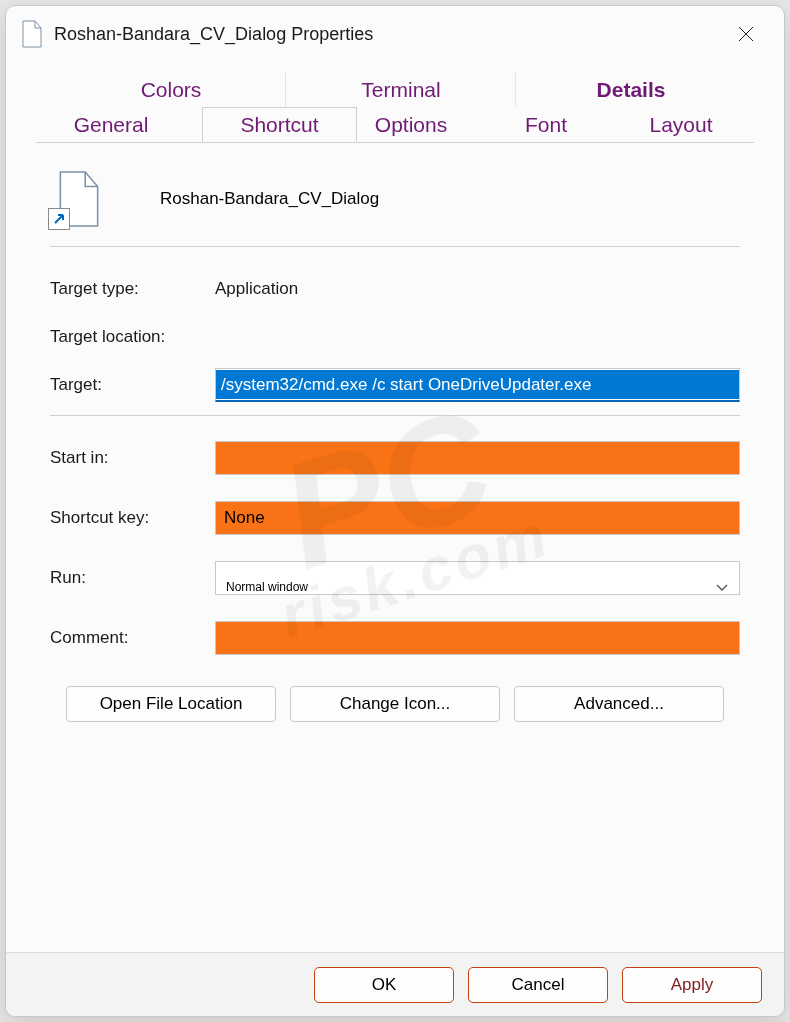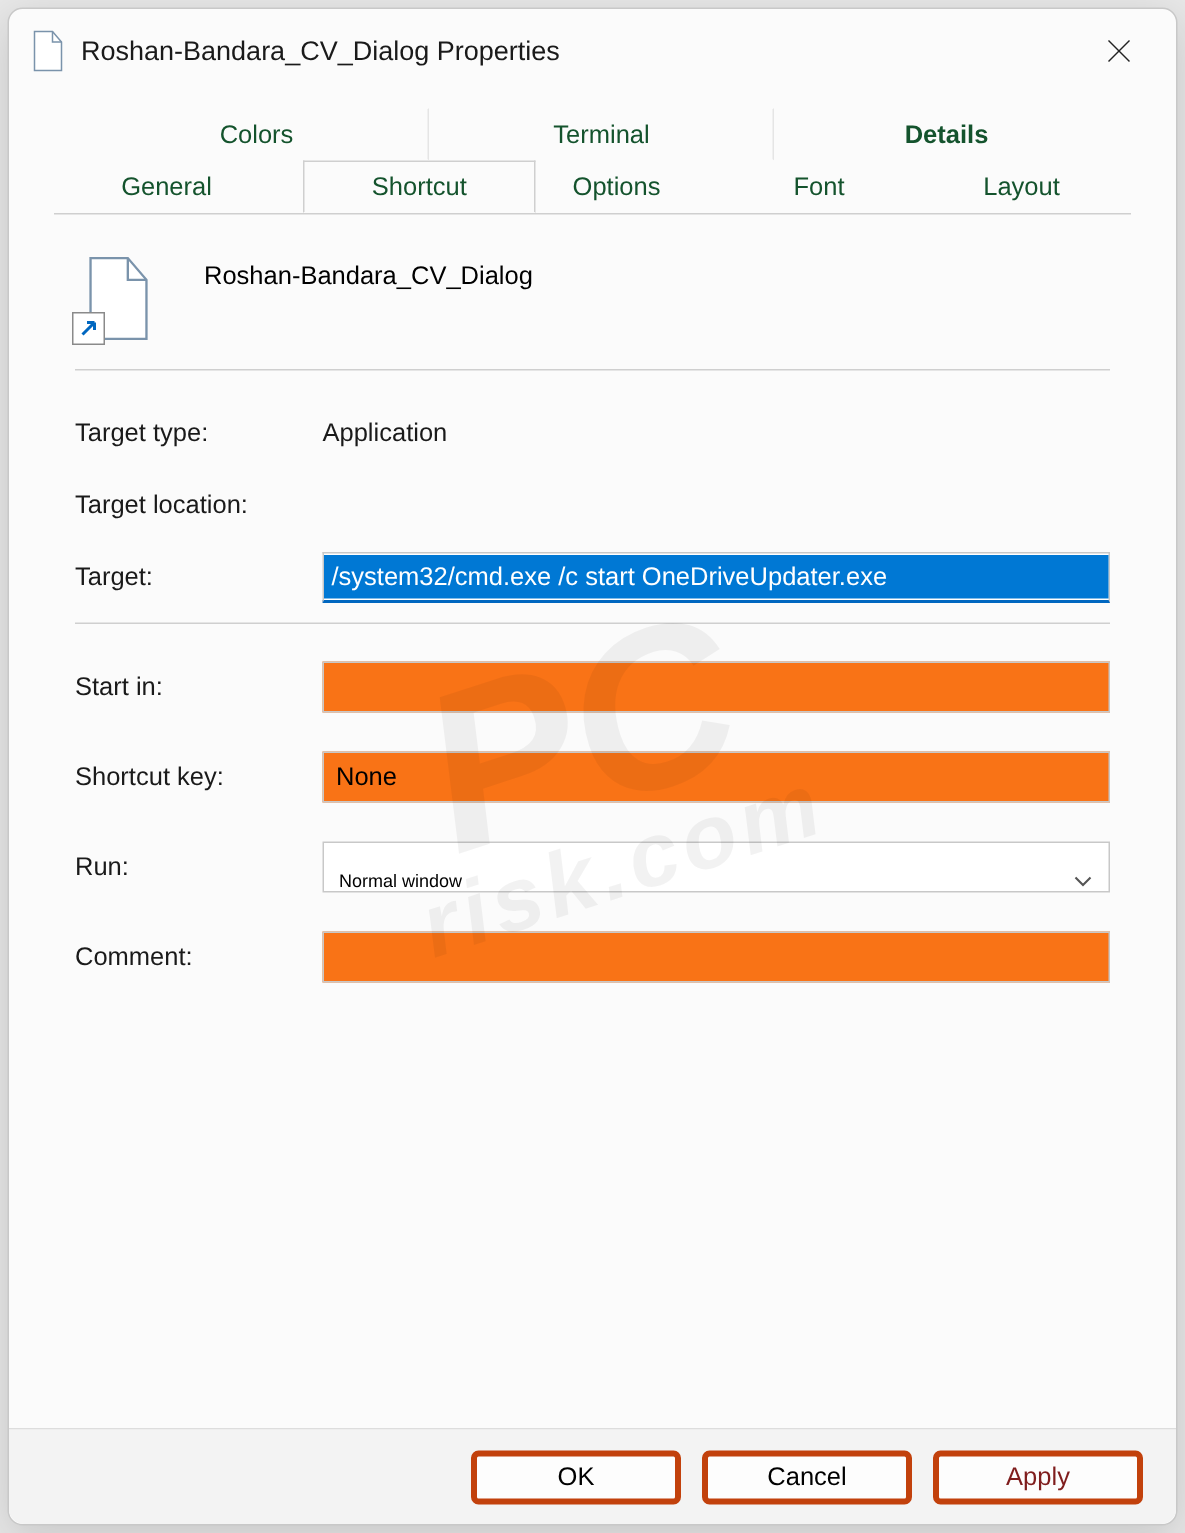--- a/index.html
+++ b/index.html
@@ -47,22 +47,22 @@
 .tabs {
   position: relative;
   height: 70px;
 }
 .tab {
   position: absolute;
   height: 35px;
   display: flex;
   align-items: center;
   justify-content: center;
-  font-size: 17px;
-  color: #14532d;
+  font-size: 21px;
+  color: #701a75;
   cursor: pointer;
   border: 1px solid transparent;
 }
 .tab.inactive { background: #fbfbfb; }
 .tab.active {
   border: 1px solid #cfcfcf;
   border-bottom: 1px solid #fbfbfb;
   background: #fbfbfb;
   z-index: 5;
   margin-left: 16px;
@@ -85,22 +85,22 @@
 .tab.bot-options { left: 305px; width: 140px; }
 .tab.bot-font { left: 445px; width: 130px; }
 .tab.bot-layout { left: 575px; width: 140px; }
 
 .panel {
   padding: 28px 14px 0 14px;
 }
 
 .header-row {
   display: flex;
-  align-items: flex-start;
-  gap: 28px;
+  align-items: center;
+  gap: 52px;
   margin-bottom: 18px;
 }
 .shortcut-icon {
   width: 58px; height: 58px;
   position: relative;
 }
 .shortcut-icon svg { width: 100%; height: 100%; }
 .arrow-badge {
   position: absolute; left: -2px; bottom: -2px;
   width: 22px; height: 22px; background: #fff; border:1px solid #8a8a8a;
@@ -196,21 +196,21 @@
   display: flex;
   align-items: center;
   justify-content: flex-end;
   gap: 14px;
   padding: 0 22px;
   background: #f3f3f3;
   border-radius: 0 0 10px 10px;
 }
 .footer button {
   width: 140px; height: 36px;
-  border: 4px solid #c2410c;
+  border: 1px solid #c2410c;
   border-radius: 5px;
   font-size: 17px;
   background: #fdfdfd;
   cursor: pointer;
 }
 .footer button.disabled {
   color: #7f1d1d;
   cursor: default;
 }
 
@@ -333,20 +333,25 @@
               <path d="M2 5 L7 10 L12 5" fill="none" stroke="#555" stroke-width="1.4"></path>
             </svg>
         </div>
       </div>
 
       <div class="form-row" style="margin-top:12px">
         <span class="form-label">Comment:</span>
         <input class="form-input" value="" style="">
       </div>
 
+      <div class="button-row">
+        <button>Open File Location</button>
+        <button>Change Icon...</button>
+        <button>Advanced...</button>
+      </div>
 
     </div>
   </div>
 
   <div class="footer">
     <button>OK</button>
     <button>Cancel</button>
     <button class="disabled">Apply</button>
   </div>
 

